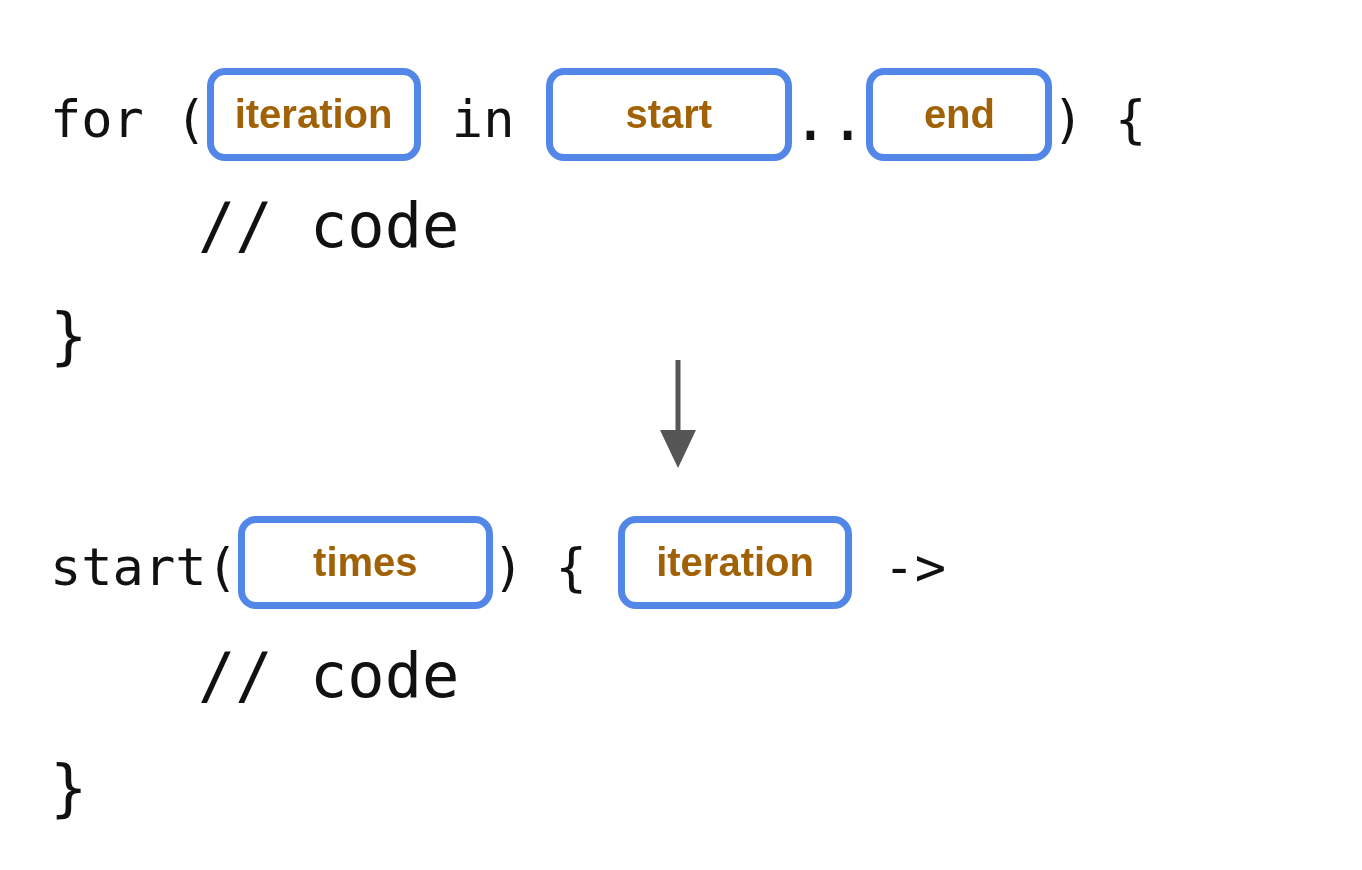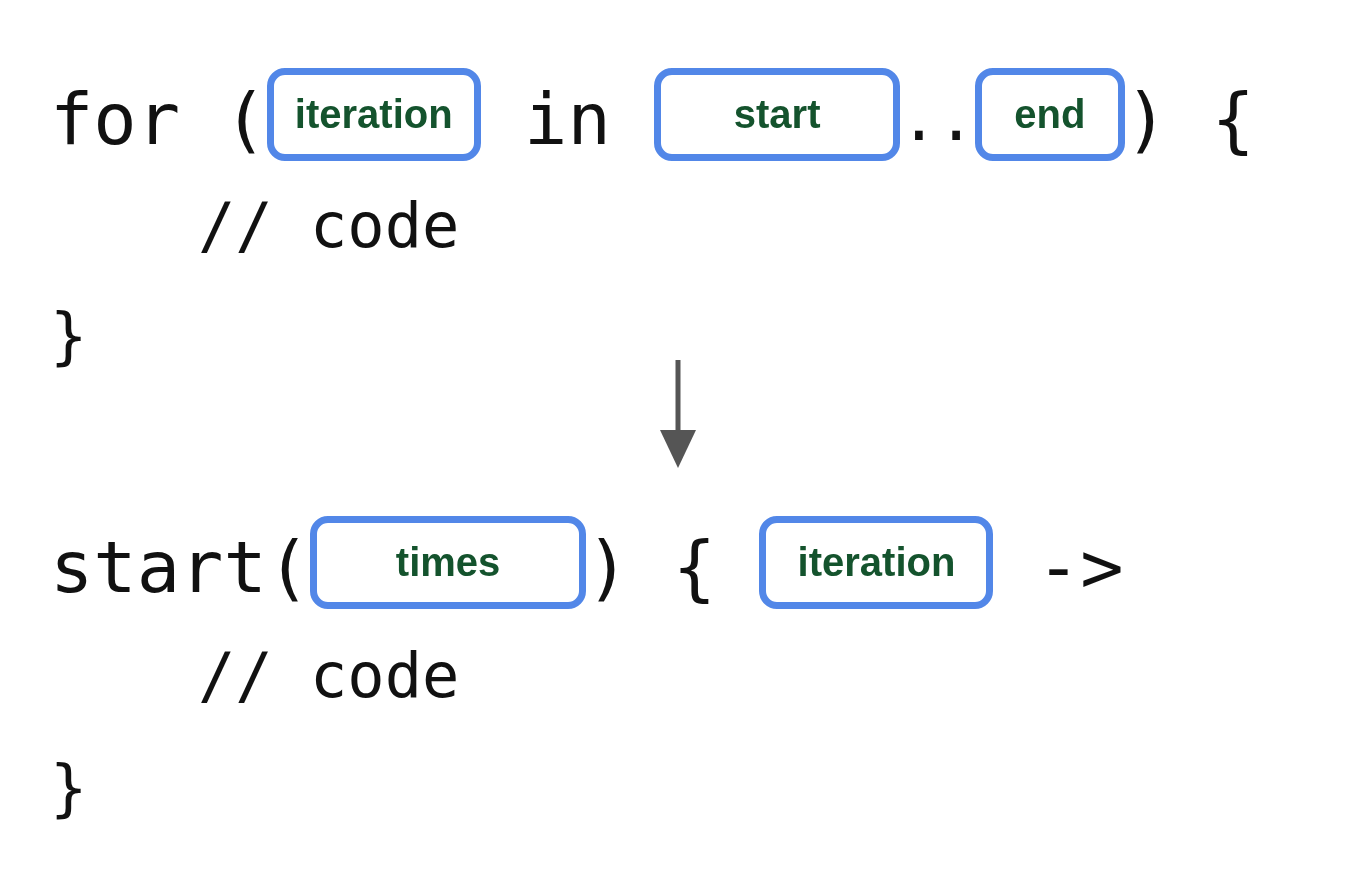--- a/index.html
+++ b/index.html
@@ -26,49 +26,49 @@
     line-height: 1;
     letter-spacing: 0px;
   }
 
   .code-seg {
     display: inline-block;
     vertical-align: middle;
     white-space: pre;
     color: #111111;
     font-family: "DejaVu Sans Mono", "Liberation Mono", monospace;
-    font-size: 72px;
+    font-size: 52px;
     line-height: 1;
   }
 
   
   .token-box {
     display: inline-block;
     vertical-align: middle;
     box-sizing: border-box;
     border: 7px solid #5287e8;
     border-radius: 18px;
     background: #ffffff;
     height: 93px;
     line-height: 79px;
     text-align: center;
     font-family: "Liberation Sans", "DejaVu Sans", sans-serif;
     font-weight: bold;
     font-size: 40px;
-    color: #14532d;
+    color: #a16207;
     padding: 0 10px;
     position: relative;
     top: -4px;
   }
 
   
   .tb-iteration-1 { width: 214px; }
   .tb-start       { width: 246px; }
-  .tb-end         { width: 150px; }
-  .tb-times       { width: 276px; }
+  .tb-end         { width: 186px; }
+  .tb-times       { width: 255px; }
   .tb-iteration-2 { width: 234px; }
 
   
   #row-for      { left: 50px;  top: 72px;  }
   #row-comment1 { left: 198px; top: 195px; }
   #row-close1   { left: 50px;  top: 305px; }
 
   
   #row-repeat   { left: 50px;  top: 520px; }
   #row-comment2 { left: 198px; top: 645px; }

